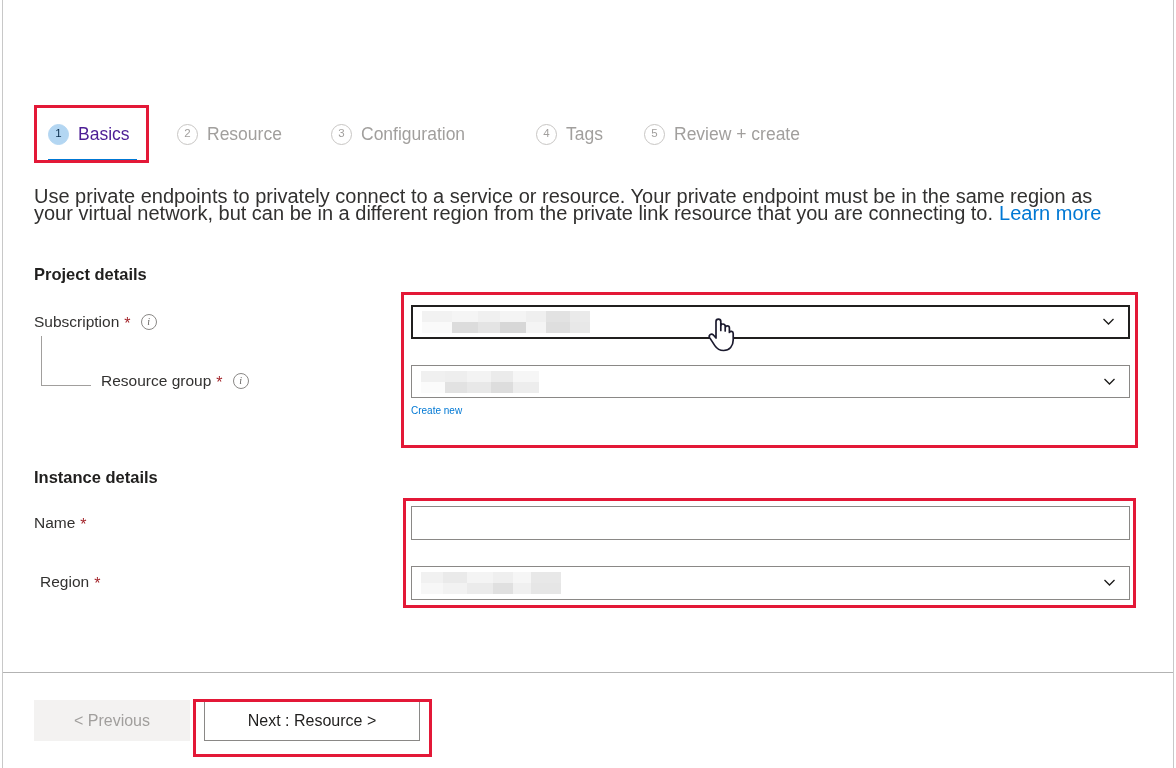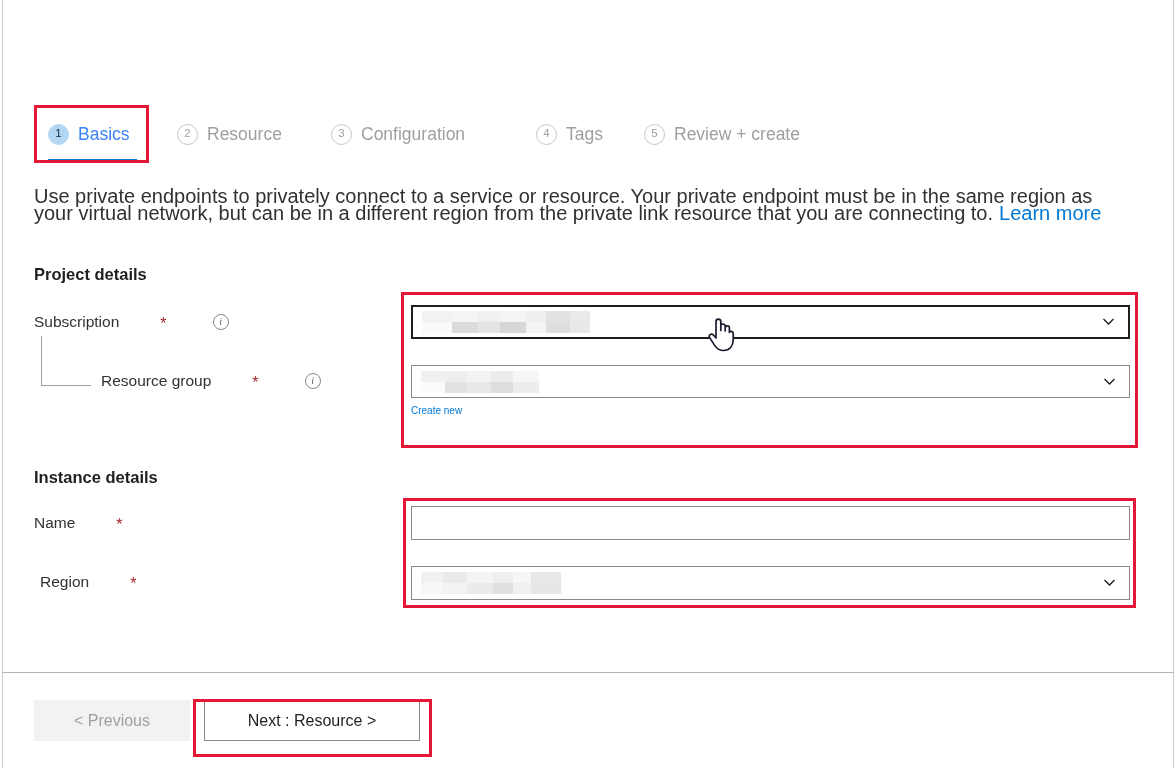--- a/index.html
+++ b/index.html
@@ -86,21 +86,21 @@
   }
   .tab.inactive .badge {
     background: #ffffff;
     color: #a19f9d;
     border: 1px solid #c8c6c4;
   }
   .tab .tab-label {
     font-size: 17.5px;
     white-space: nowrap;
   }
-  .tab.active .tab-label { color: #3b82f6; }
+  .tab.active .tab-label { color: #4c1d95; }
   .tab.inactive .tab-label { color: #a19f9d; }
 
   .tab.active .tab-underline {
     position: absolute;
     left: 6px;
     right: 6px;
     bottom: 1px;
     height: 3px;
     background: #0078d4;
   }
@@ -136,21 +136,20 @@
     font-weight: bold;
     color: #201f1e;
   }
   .field-label {
     position: absolute;
     font-size: 15.5px;
     color: #323130;
     white-space: nowrap;
     display: flex;
     align-items: center;
-    gap: 36px;
   }
   .req {
     color: #a4262c;
     margin-left: 5px;
     font-size: 16px;
     line-height: 1;
     position: relative;
     top: 2px;
   }
   .info-icon {

